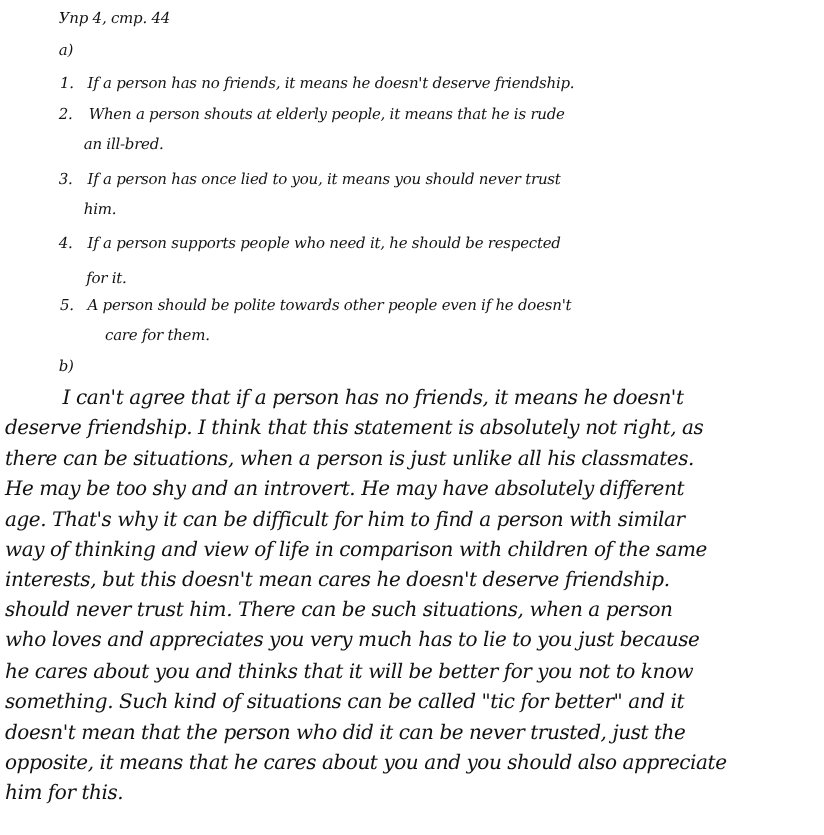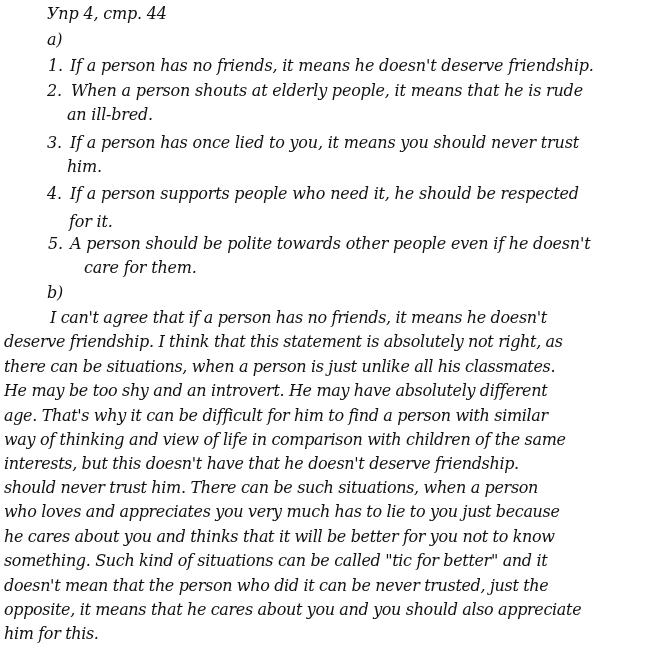--- a/index.html
+++ b/index.html
@@ -1,18 +1,18 @@
 <!DOCTYPE html>
 <html><head>
 <meta charset="utf-8">
 <style>
   html, body { margin:0; padding:0; background:#ffffff; }
   body { width:659px; height:668px; position:relative; overflow:hidden;
          font-family:"DejaVu Serif", serif; font-style:italic; color:#111; }
-  .ln { position:absolute; white-space:nowrap; font-size:16px; line-height:20px; letter-spacing:-0.2px; }
+  .ln { position:absolute; white-space:nowrap; font-size:12px; line-height:20px; letter-spacing:-0.2px; }
   .p { position:absolute; left:4px; width:652px; font-size:16px; line-height:24.4px; letter-spacing:-0.35px; white-space:nowrap; }
   .p span { display:block; }
 </style>
 </head>
 <body>
 
 <div>
   <div class="ln" style="left:47px;top:4px;">Упр 4, стр. 44</div>
   <div class="ln" style="left:47px;top:30px;">a)</div>
 
@@ -45,21 +45,21 @@
 
   <div class="ln" style="left:47px;top:283px;">b)</div>
 
   <div class="p" style="top:306px;">
     <span style="padding-left:46px;">I can't agree that if a person has no friends, it means he doesn't</span>
     <span>deserve friendship. I think that this statement is absolutely not right, as</span>
     <span>there can be situations, when a person is just unlike all his classmates.</span>
     <span>He may be too shy and an introvert. He may have absolutely different</span>
     <span>age. That's why it can be difficult for him to find a person with similar</span>
     <span>way of thinking and view of life in comparison with children of the same</span>
-    <span>interests, but this doesn't have that he doesn't deserve friendship.</span>
+    <span>interests, but this doesn't mean cares he doesn't deserve friendship.</span>
   </div>
 
   <div class="p" style="top:476px;">
     <span>should never trust him. There can be such situations, when a person</span>
     <span>who loves and appreciates you very much has to lie to you just because</span>
     <span>he cares about you and thinks that it will be better for you not to know</span>
     <span>something. Such kind of situations can be called "tic for better" and it</span>
     <span>doesn't mean that the person who did it can be never trusted, just the</span>
     <span>opposite, it means that he cares about you and you should also appreciate</span>
     <span>him for this.</span>

